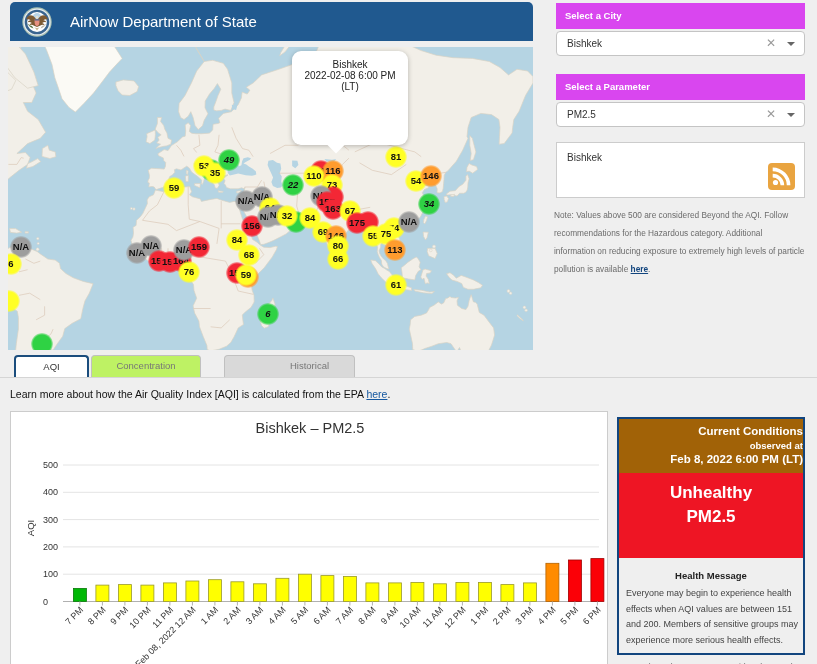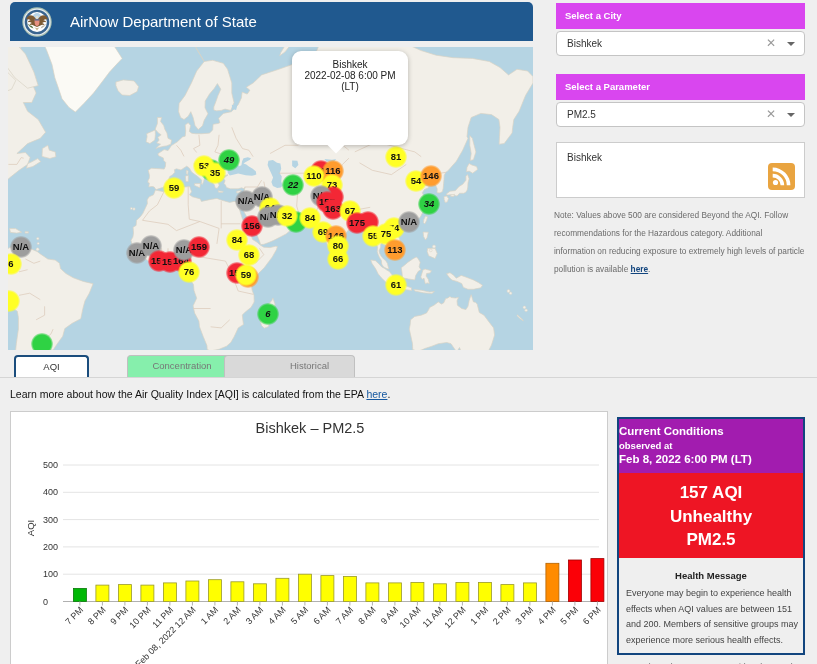--- a/index.html
+++ b/index.html
@@ -39,29 +39,29 @@
   #tip .tail { position:absolute; left:38px; top:88px; width:12px; height:12px;
     background:#fff; transform:rotate(45deg); }
   #tiptbl { position:absolute; left:10px; top:46px; width:96px;
     border:2px solid #12457e; border-collapse:collapse; }
   #tiptbl th { background:#12457e; color:#fff; font-size:10.5px; height:19px; border:2px solid #12457e; }
   #tiptbl td { font-size:10px; height:22px; text-align:center; background:#fff; border:2px solid #12457e; color:#333; }
   #tiptbl td.aqi { background:#ee1524; color:#fff; font-weight:bold; font-size:10.5px; }
   .tab { top:355px; height:22px; font-size:9.5px; text-align:center; line-height:20px;
     border-radius:4px 4px 0 0; position:absolute; }
   #tab1 { left:14px; width:75px; background:#fff; border:2px solid #1b4d7d; border-bottom:none; color:#333; }
-  #tab2 { left:91px; width:110px; background:#86efac; border:1px solid #c0c0c0; border-bottom:none; color:#777;margin-left:36px; }
+  #tab2 { left:91px; width:110px; background:#bef264; border:1px solid #c0c0c0; border-bottom:none; color:#777; }
   #tab3 { left:224px; width:131px; background:#d9d9d9; border:1px solid #c0c0c0; border-bottom:none; color:#777;padding-left:40px; }
   #tabline { left:0px; top:377px; width:817px; height:1px; background:#d5d5d5; }
   #learn { left:10px; top:388px; font-size:10.5px; color:#111; }
   #chart { left:10px; top:411px; width:598px; height:256px; background:#fff;
     border:1px solid #ccc; }
   #cc { left:617px; top:417px; width:188px; height:238px; border:2px solid #12457e;
     background:#efefef; }
-  #cc .h { background:#a21caf; color:#fff; text-align:left; padding-top:6px; height:54px; }
+  #cc .h { background:#a16207; color:#fff; text-align:right; padding-top:6px; height:54px; }
   #cc .h .l1 { font-size:11.5px; font-weight:bold; }
   #cc .h .l2 { font-size:9.5px; font-weight:bold; margin-top:3px; }
   #cc .h .l3 { font-size:11.5px; font-weight:bold; margin-top:2px; }
   #cc .red { background:#ee1524; color:#fff; text-align:center; height:85px; padding-top:8px; }
   #cc .red div { font-size:17px; font-weight:bold; line-height:23.5px; }
   #cc .hm { text-align:center; font-size:9.5px; font-weight:bold; color:#222; margin-top:12px; }
   #cc .hp { font-size:9px; color:#444; line-height:15.5px; padding:5px 0 0 7px; }
   #note2 { left:617px; top:658px; width:200px; font-size:8.3px; color:#6b6b6b; line-height:18px; }
 </style>
 </head>
@@ -372,20 +372,19 @@
 </svg>
 </div>
 
 <div class="abs" id="cc">
   <div class="h">
     <div class="l1">Current Conditions</div>
     <div class="l2">observed at</div>
     <div class="l3">Feb 8, 2022 6:00 PM (LT)</div>
   </div>
   <div class="red">
-    <div>157 AQI</div>
     <div>Unhealthy</div>
     <div>PM2.5</div>
   </div>
   <div class="hm">Health Message</div>
   <div class="hp">Everyone may begin to experience health<br>effects when AQI values are between 151<br>and 200. Members of sensitive groups may<br>experience more serious health effects.</div>
 </div>
 <div class="abs" id="note2">Note: Values above 500 are considered Beyond</div>
 
 </body></html>

